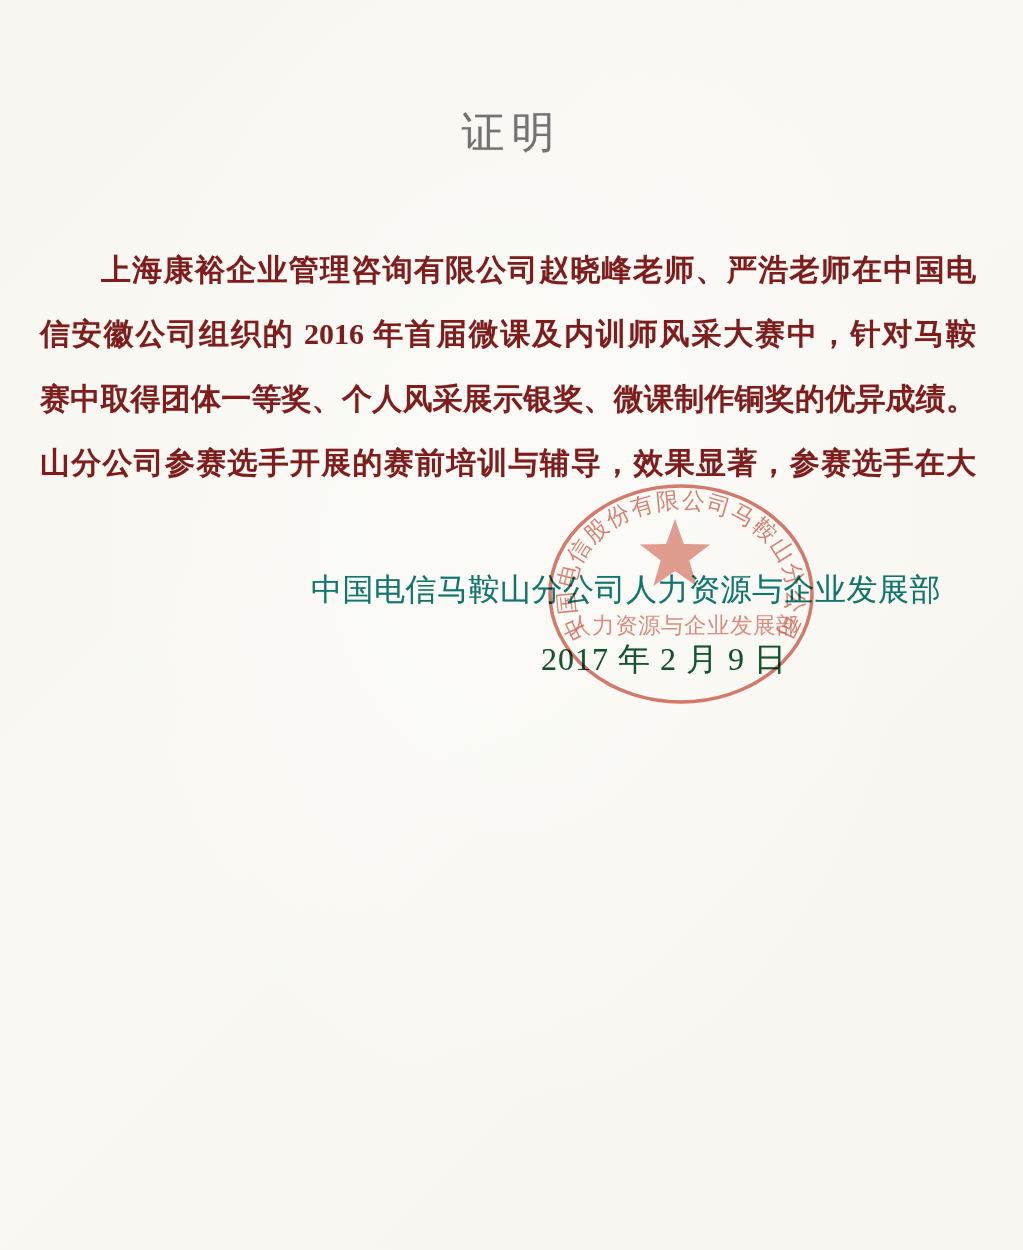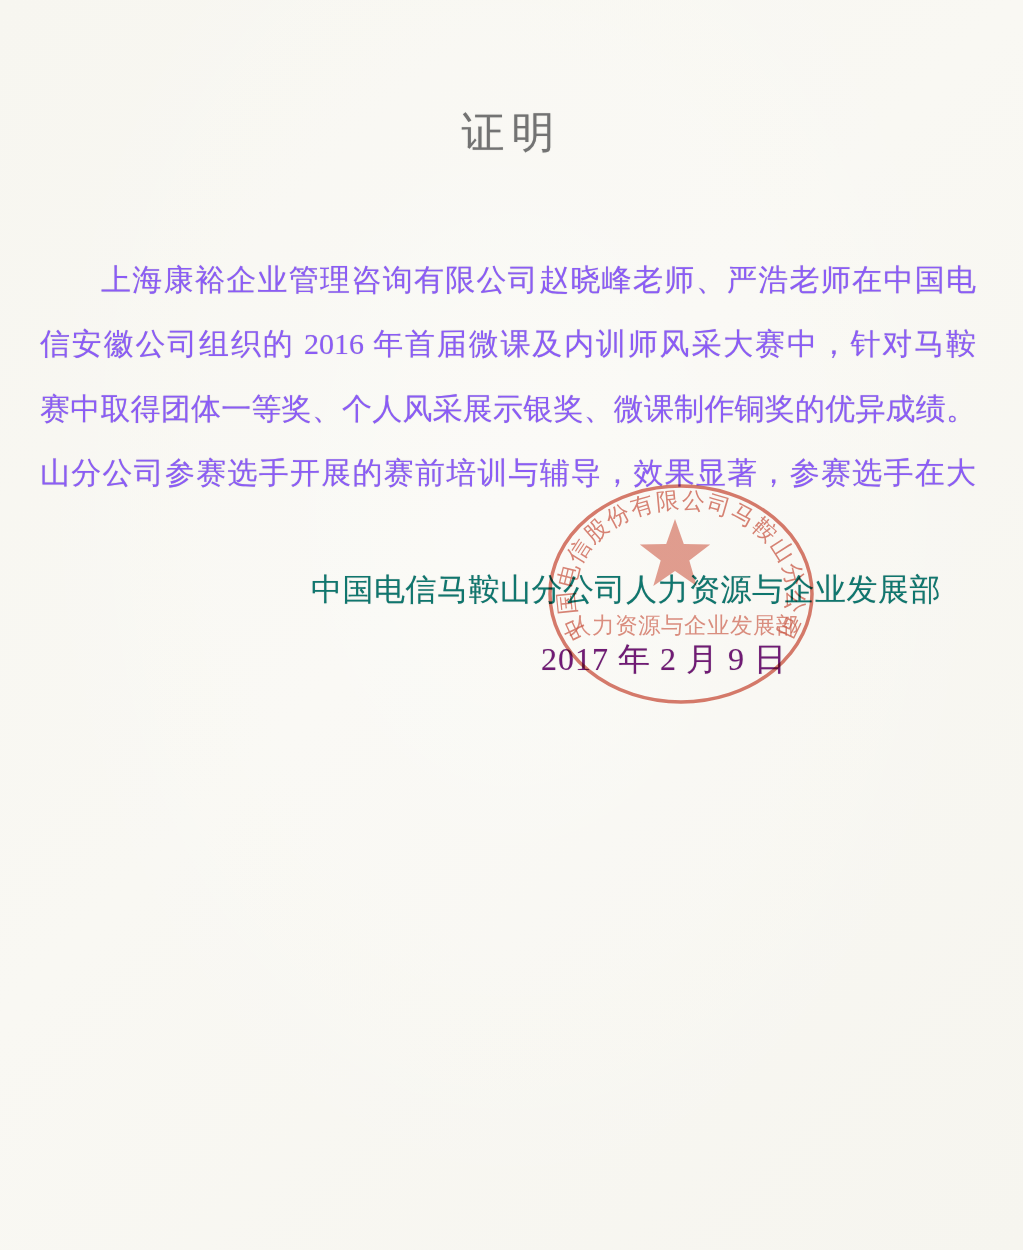--- a/index.html
+++ b/index.html
@@ -27,26 +27,27 @@
     left: 0;
     width: 100%;
     text-align: center;
     font-size: 43px;
     letter-spacing: 7px;
     color: #737373;
     text-shadow: 0 0 1px rgba(58,66,58,0.35);
   }
   .cert-body {
     position: absolute;
-    top: 248px;
+    top: 238px;
     left: 40px;
     width: 936px;
-    color: #8b5cf6;
+    color: #7f1d1d;
     font-size: 30px;
     text-shadow: 0 0 1px rgba(58,66,58,0.3);
+    font-weight: bold;
   }
   .body-line {
     line-height: 64.4px;
     height: 64.4px;
     white-space: nowrap;
     text-align: justify;
     text-align-last: justify;
     text-justify: inter-character;
   }
   .body-line.indent {
@@ -67,21 +68,21 @@
   }
   .date-line {
     position: absolute;
     top: 636px;
     left: 0;
     right: 0;
     text-align: right;
     padding-right: 236px;
     font-size: 32px;
     line-height: 46px;
-    color: #701a75;
+    color: #14532d;
     letter-spacing: 1px;
     text-shadow: 0 0 1px rgba(51,59,51,0.35);
   }
   .stamp {
     position: absolute;
     left: 538px;
     top: 468px;
     width: 290px;
     height: 256px;
     mix-blend-mode: multiply;

